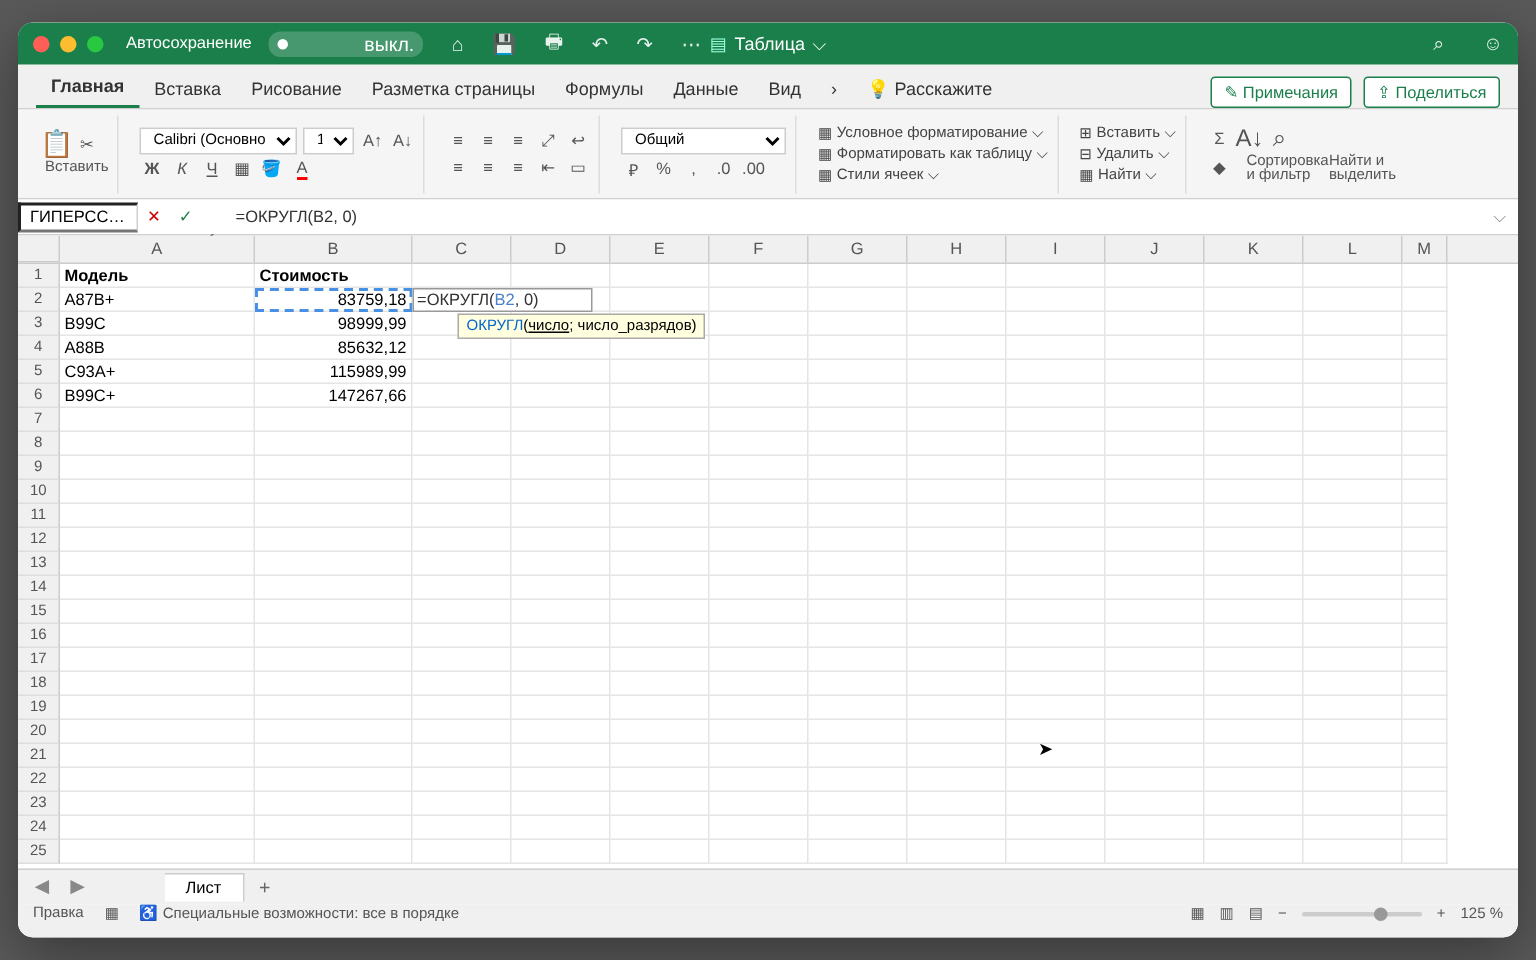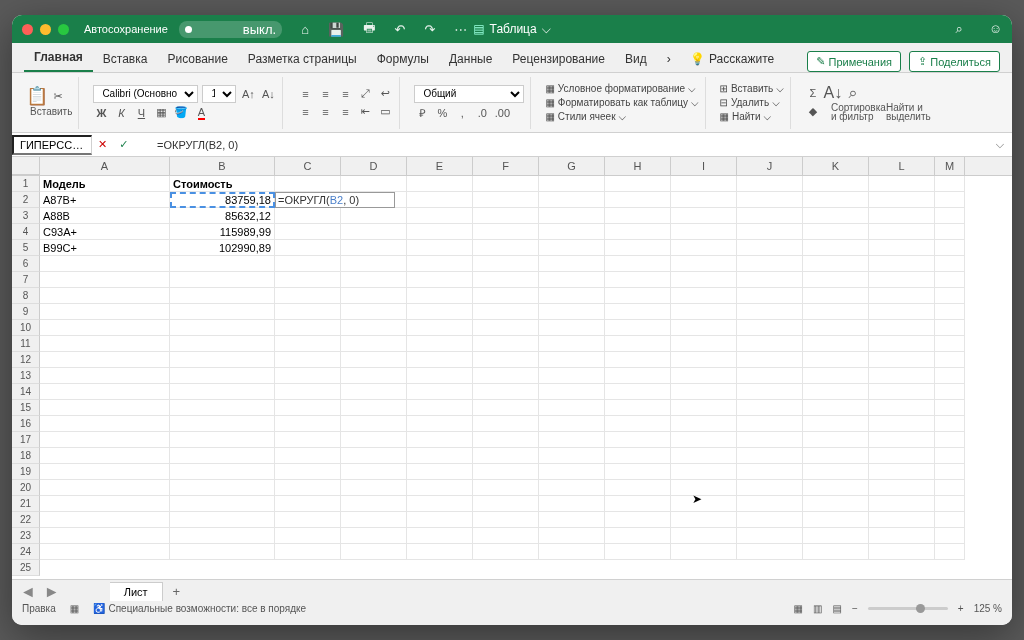--- a/index.html
+++ b/index.html
@@ -94,21 +94,20 @@
     </div>
   </div>
 
   <div class="tabs">
     <span class="tab act">Главная</span>
     <span class="tab">Вставка</span>
     <span class="tab">Рисование</span>
     <span class="tab">Разметка страницы</span>
     <span class="tab">Формулы</span>
     <span class="tab">Данные</span>
-    <span class="tab">Рецензирование</span>
     <span class="tab">Вид</span>
     <span class="tab">›</span>
     <span class="tab">💡 <span>Расскажите</span></span>
     <div class="tab-r">
       <span class="btn-o">✎ <span>Примечания</span></span>
       <span class="btn-o">⇪ <span>Поделиться</span></span>
     </div>
   </div>
 
   <div class="rb">
@@ -274,20 +273,35 @@
             <div class="cell cF"></div>
             <div class="cell cG"></div>
             <div class="cell cH"></div>
             <div class="cell cI"></div>
             <div class="cell cJ"></div>
             <div class="cell cK"></div>
             <div class="cell cL"></div>
             <div class="cell cM"></div>
           </div>
         <div class="crow">
+            <div class="cell cA">B99C</div>
+            <div class="cell cB tr">98999,99</div>
+            <div class="cell cC"></div>
+            <div class="cell cD"></div>
+            <div class="cell cE"></div>
+            <div class="cell cF"></div>
+            <div class="cell cG"></div>
+            <div class="cell cH"></div>
+            <div class="cell cI"></div>
+            <div class="cell cJ"></div>
+            <div class="cell cK"></div>
+            <div class="cell cL"></div>
+            <div class="cell cM"></div>
+          </div>
+        <div class="crow">
             <div class="cell cA">A88B</div>
             <div class="cell cB tr">85632,12</div>
             <div class="cell cC"></div>
             <div class="cell cD"></div>
             <div class="cell cE"></div>
             <div class="cell cF"></div>
             <div class="cell cG"></div>
             <div class="cell cH"></div>
             <div class="cell cI"></div>
             <div class="cell cJ"></div>
@@ -305,21 +319,21 @@
             <div class="cell cG"></div>
             <div class="cell cH"></div>
             <div class="cell cI"></div>
             <div class="cell cJ"></div>
             <div class="cell cK"></div>
             <div class="cell cL"></div>
             <div class="cell cM"></div>
           </div>
         <div class="crow">
             <div class="cell cA">B99C+</div>
-            <div class="cell cB tr">102990,89</div>
+            <div class="cell cB tr">147267,66</div>
             <div class="cell cC"></div>
             <div class="cell cD"></div>
             <div class="cell cE"></div>
             <div class="cell cF"></div>
             <div class="cell cG"></div>
             <div class="cell cH"></div>
             <div class="cell cI"></div>
             <div class="cell cJ"></div>
             <div class="cell cK"></div>
             <div class="cell cL"></div>
@@ -607,20 +621,21 @@
               <div class="cell cH"></div>
               <div class="cell cI"></div>
               <div class="cell cJ"></div>
               <div class="cell cK"></div>
               <div class="cell cL"></div>
               <div class="cell cM"></div>
             </div>
           </div>
         <div class="editcell"></div>
         <div class="c2frm"><span class="fn">=ОКРУГЛ(</span><span class="ref">B2</span><span class="fn">, 0)</span></div>
+        <div class="tip"><a>ОКРУГЛ</a>(<u>число</u><span>; число_разрядов)</span></div>
       </div>
     </div>
     <span class="cur">➤</span>
   </div>
 
   <div class="st">
     <span style="padding:0 8px;color:#888;">◄</span>
     <span style="color:#888;">►</span>
     <span class="stab">Лист</span>
     <span class="plus">+</span>

